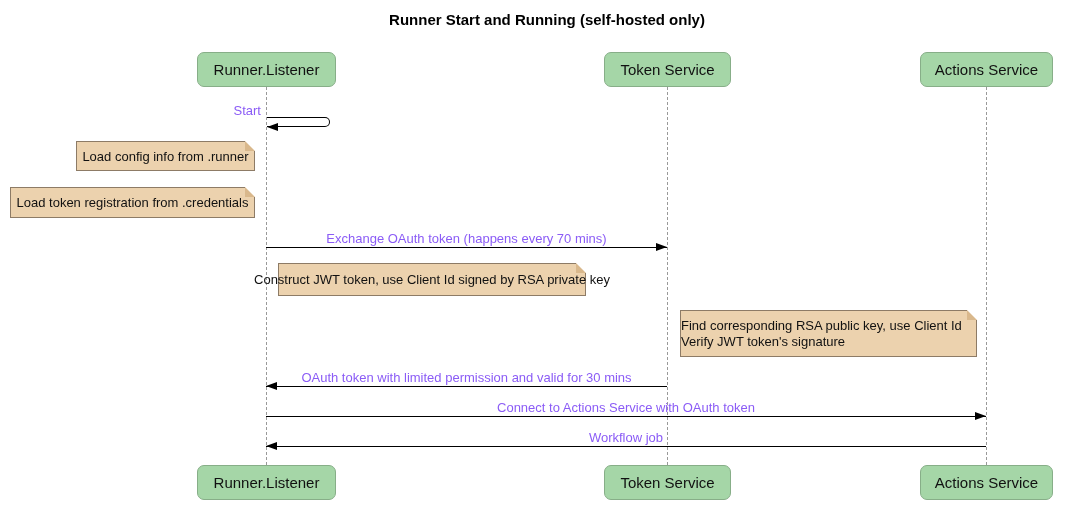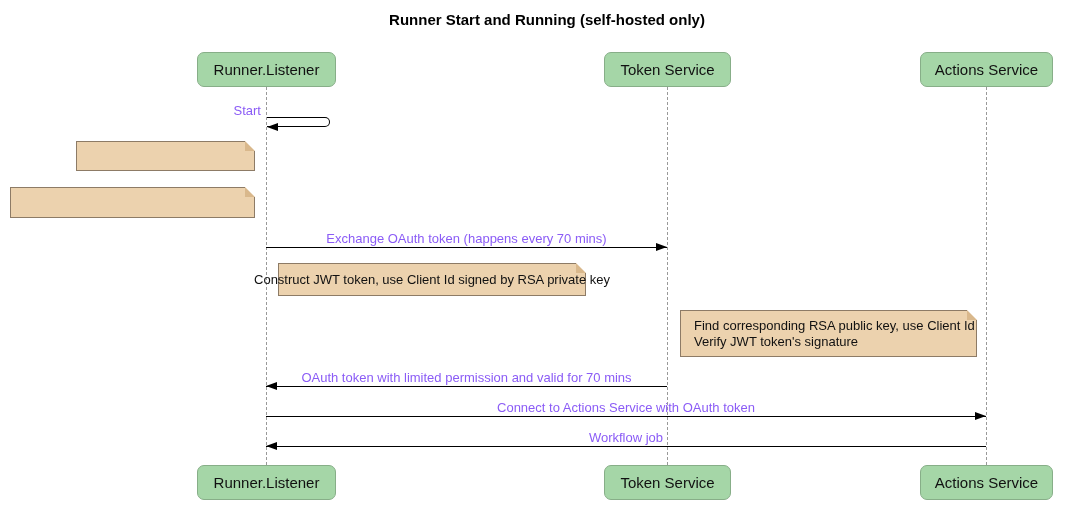--- a/index.html
+++ b/index.html
@@ -50,21 +50,21 @@
     position: absolute; top: -1px; right: -1px;
     width: 0; height: 0;
     border-style: solid;
     border-width: 0 10px 10px 0;
     border-color: transparent #ffffff var(--nfold, #d9b88c) transparent;
   }
   .note.multiline {
     flex-direction: column;
     align-items: flex-start;
     justify-content: center;
-    padding-left: 13px;
+    padding-left: 0;
     line-height: 16px;
   }
   .msg-label {
     position: absolute;
     font-size: 13px;
     color: #8b5cf6;
     text-align: center;
     height: 15px; line-height: 15px;
     white-space: nowrap;
   }
@@ -122,43 +122,45 @@
     <span>Actions Service</span>
   </div>
 
   <div class="msg-label right-align" style="left:150px; top:103px; width:111px">Start</div>
   <div class="self-loop">
     <span class="head"></span>
   </div>
 
   <div class="note" style="left:76px; top:141px; width:179px; height:30px">
     <span class="fold"></span>
+    <span>Load config info from .runner</span>
   </div>
 
   <div class="note" style="left:10px; top:187px; width:245px; height:31px">
     <span class="fold"></span>
+    <span>Load token registration from .credentials</span>
   </div>
 
   <div class="msg-label" style="left:266px; top:231px; width:401px">Exchange OAuth token (happens every 70 mins)</div>
   <div class="arrow to-right" style="left:266px; top:247px; width:401px">
     <span class="head"></span>
   </div>
 
   <div class="note" style="left:278px; top:263px; width:308px; height:33px">
     <span class="fold"></span>
     <span>Construct JWT token, use Client Id signed by RSA private key</span>
   </div>
 
   <div class="note multiline" style="left:680px; top:310px; width:297px; height:47px">
     <span class="fold"></span>
     <span>Find corresponding RSA public key, use Client Id</span>
     <span>Verify JWT token's signature</span>
   </div>
 
-  <div class="msg-label" style="left:266px; top:370px; width:401px">OAuth token with limited permission and valid for 70 mins</div>
+  <div class="msg-label" style="left:266px; top:370px; width:401px">OAuth token with limited permission and valid for 30 mins</div>
   <div class="arrow to-left" style="left:266px; top:386px; width:401px">
     <span class="head"></span>
   </div>
 
   <div class="msg-label" style="left:266px; top:400px; width:720px">Connect to Actions Service with OAuth token</div>
   <div class="arrow to-right" style="left:266px; top:416px; width:720px">
     <span class="head"></span>
   </div>
 
   <div class="msg-label" style="left:266px; top:430px; width:720px">Workflow job</div>

